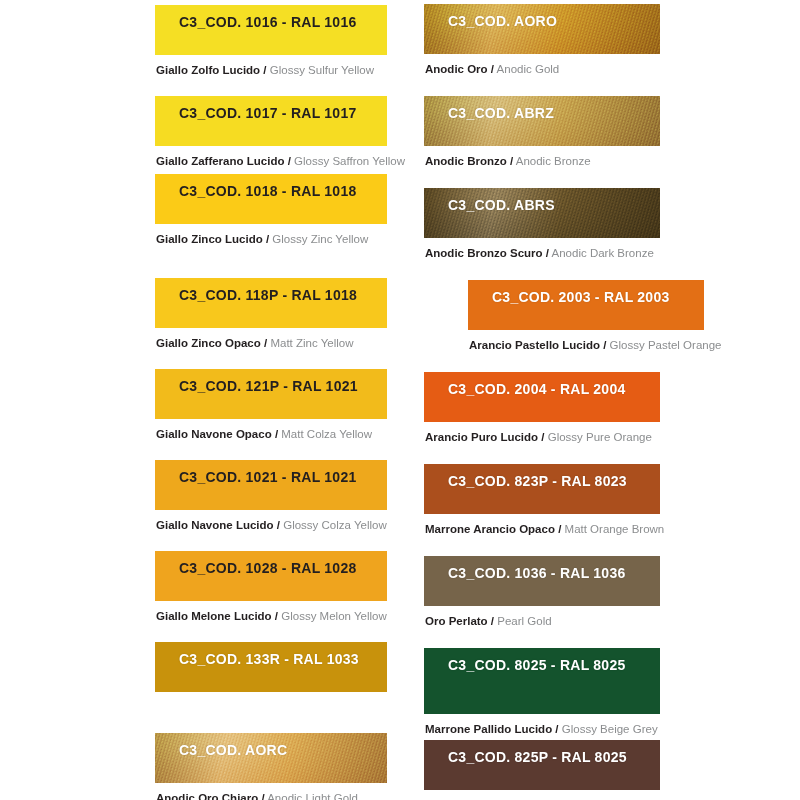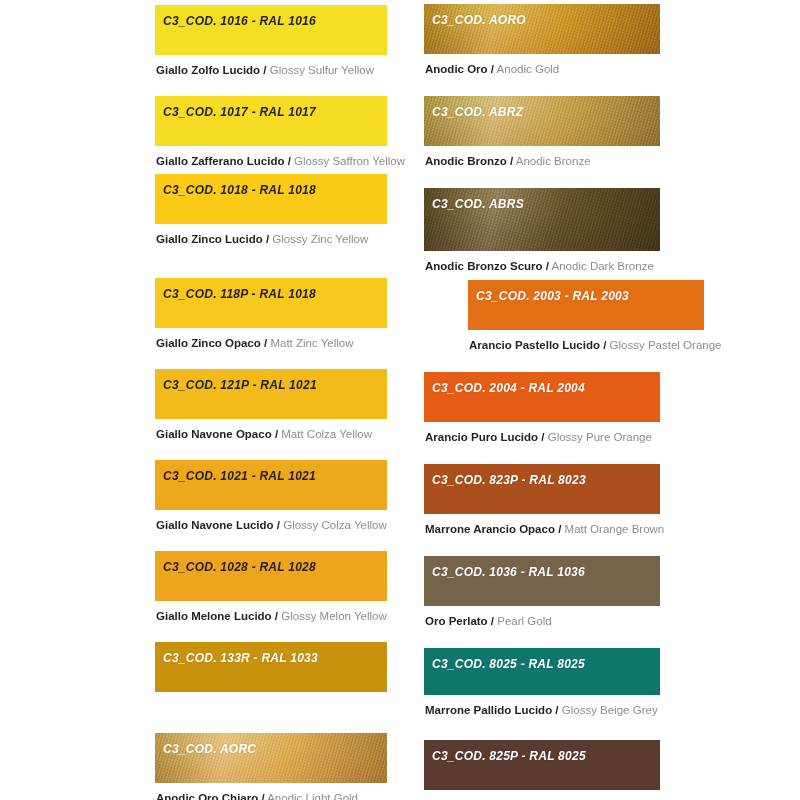--- a/index.html
+++ b/index.html
@@ -70,27 +70,26 @@
         rgba(0,0,0,0.22) 0%,
         rgba(255,255,255,0.18) 30%,
         rgba(255,255,255,0.02) 58%,
         rgba(0,0,0,0.18) 100%);
     pointer-events: none;
   }
   .chip-code {
     position: relative;
     z-index: 3;
     display: block;
-    padding: 9px 0 0 8px;
-    font-size: 12px;
+    padding: 9px 0 0 24px;
+    font-size: 14px;
     font-weight: bold;
     letter-spacing: 0.25px;
     white-space: nowrap;
     text-shadow: 0 0 2px rgba(0,0,0,0.18);
-    font-style: italic;
   }
   .chip-code.dark  { color: #231f20; text-shadow: none; }
   .chip-code.light { color: #ffffff; }
 
   .caption {
     padding: 8px 0 0 1px;
     font-size: 11.5px;
     line-height: 14px;
     white-space: nowrap;
     color: #6d6e71;
@@ -174,21 +173,21 @@
         </div>
         <div class="caption"><span class="name-it">Anodic Oro</span> <span class="sep">/</span> <span class="name-en">Anodic Gold</span></div>
       </div>
       <div class="swatch-card" style="position: absolute; top: 96px; left: 0px; width: 100%;">
         <div class="chip chip-metallic" style="background: rgb(193, 154, 69); height: 50px;">
           <span class="chip-code light">C3_COD. ABRZ</span>
         </div>
         <div class="caption"><span class="name-it">Anodic Bronzo</span> <span class="sep">/</span> <span class="name-en">Anodic Bronze</span></div>
       </div>
       <div class="swatch-card" style="position: absolute; top: 188px; left: 0px; width: 100%;">
-        <div class="chip chip-metallic" style="background: rgb(94, 74, 34); height: 63px;">
+        <div class="chip chip-metallic" style="background: rgb(94, 74, 34); height: 50px;">
           <span class="chip-code light">C3_COD. ABRS</span>
         </div>
         <div class="caption"><span class="name-it">Anodic Bronzo Scuro</span> <span class="sep">/</span> <span class="name-en">Anodic Dark Bronze</span></div>
       </div>
       <div class="swatch-card" style="position: absolute; top: 280px; left: 0px; width: 100%; margin-left: 44px;">
         <div class="chip" style="background: rgb(227, 111, 21); height: 50px;">
           <span class="chip-code light">C3_COD. 2003 - RAL 2003</span>
         </div>
         <div class="caption"><span class="name-it">Arancio Pastello Lucido</span> <span class="sep">/</span> <span class="name-en">Glossy Pastel Orange</span></div>
       </div>
@@ -204,21 +203,21 @@
         </div>
         <div class="caption"><span class="name-it">Marrone Arancio Opaco</span> <span class="sep">/</span> <span class="name-en">Matt Orange Brown</span></div>
       </div>
       <div class="swatch-card" style="position: absolute; top: 556px; left: 0px; width: 100%;">
         <div class="chip" style="background: rgb(118, 100, 74); height: 50px;">
           <span class="chip-code light">C3_COD. 1036 - RAL 1036</span>
         </div>
         <div class="caption"><span class="name-it">Oro Perlato</span> <span class="sep">/</span> <span class="name-en">Pearl Gold</span></div>
       </div>
       <div class="swatch-card" style="position: absolute; top: 648px; left: 0px; width: 100%;">
-        <div class="chip" style="background: #0f766e; height: 47px;">
+        <div class="chip" style="background: #14532d; height: 66px;">
           <span class="chip-code light">C3_COD. 8025 - RAL 8025</span>
         </div>
         <div class="caption"><span class="name-it">Marrone Pallido Lucido</span> <span class="sep">/</span> <span class="name-en">Glossy Beige Grey</span></div>
       </div>
       <div class="swatch-card" style="position: absolute; top: 740px; left: 0px; width: 100%;">
         <div class="chip" style="background: rgb(91, 58, 48); height: 50px;">
           <span class="chip-code light">C3_COD. 825P - RAL 8025</span>
         </div>
         <div class="caption"><span class="name-it">Marrone Pallido Opaco</span> <span class="sep">/</span> <span class="name-en">Matt Pale Brown</span></div>
       </div>

